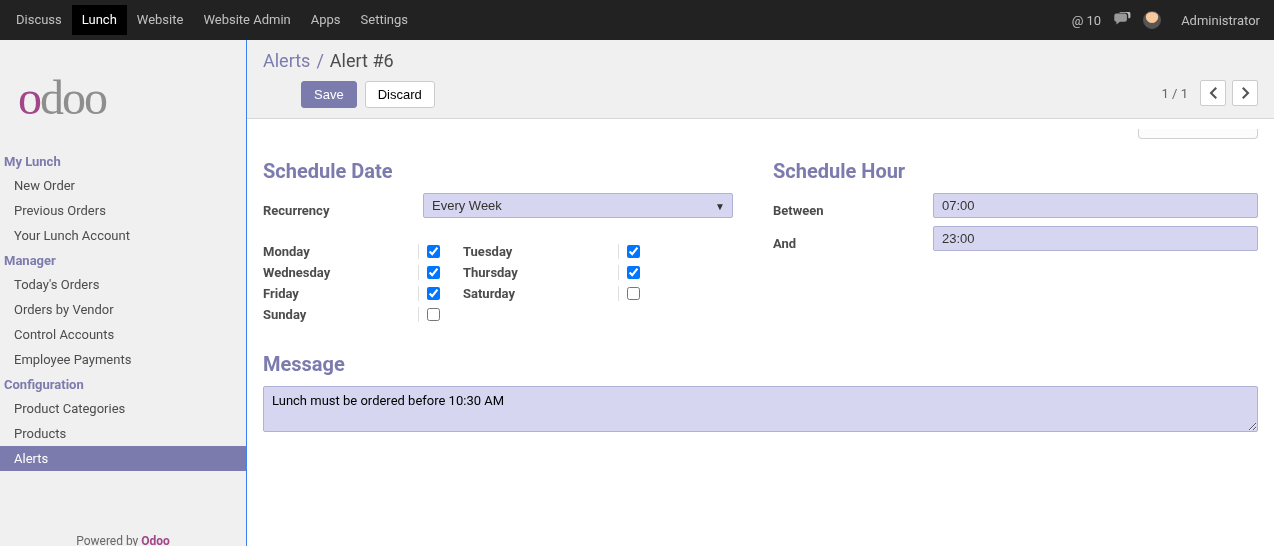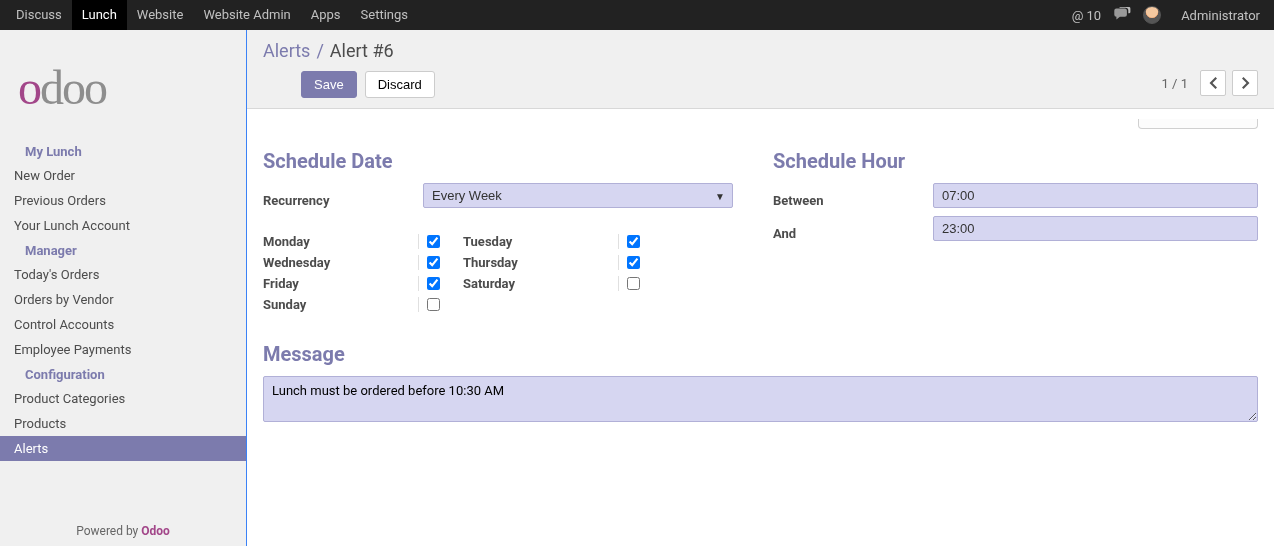--- a/index.html
+++ b/index.html
@@ -5,21 +5,21 @@
     * { box-sizing: border-box; margin: 0; padding: 0; }
     body {
       font-family: -apple-system, BlinkMacSystemFont, "Segoe UI", Roboto, Helvetica, Arial, sans-serif;
       font-size: 13px;
       color: #4c4c4c;
       background: #f0f0f0;
     }
     
     .topbar {
       background: #222;
-      height: 30px;
+      height: 40px;
       display: flex;
       align-items: center;
       padding: 0 6px;
       color: #c0c0c0;
     }
     .topbar-left { display: flex; }
     .topbar-item {
       padding: 0 10px;
       line-height: 30px;
       color: #c0c0c0;
@@ -62,21 +62,20 @@
       color: #8e8e8e;
       letter-spacing: -2px;
       font-family: Georgia, serif;
     }
     .logo .o1 { color: #a24689; }
     .sidebar-section {
       color: #7c7bad;
       font-size: 13px;
       padding: 5px 4px 4px;
       font-weight: 700;
-      margin-left: 21px;
     }
     .sidebar-item {
       color: #4c4c4c;
       padding: 5px 4px 5px 14px;
       cursor: pointer;
       font-size: 13px;
     }
     .sidebar-item.active {
       background: #7c7bad;
       color: #fff;

